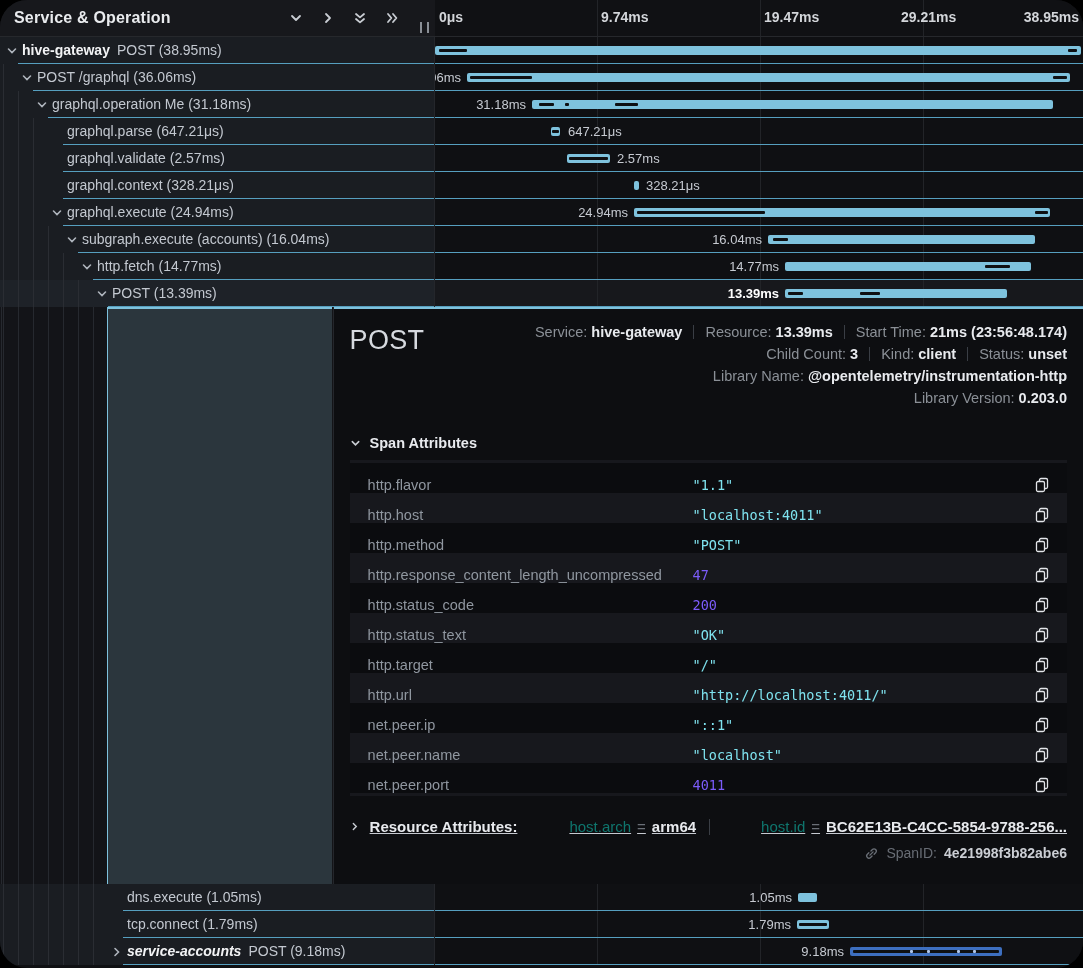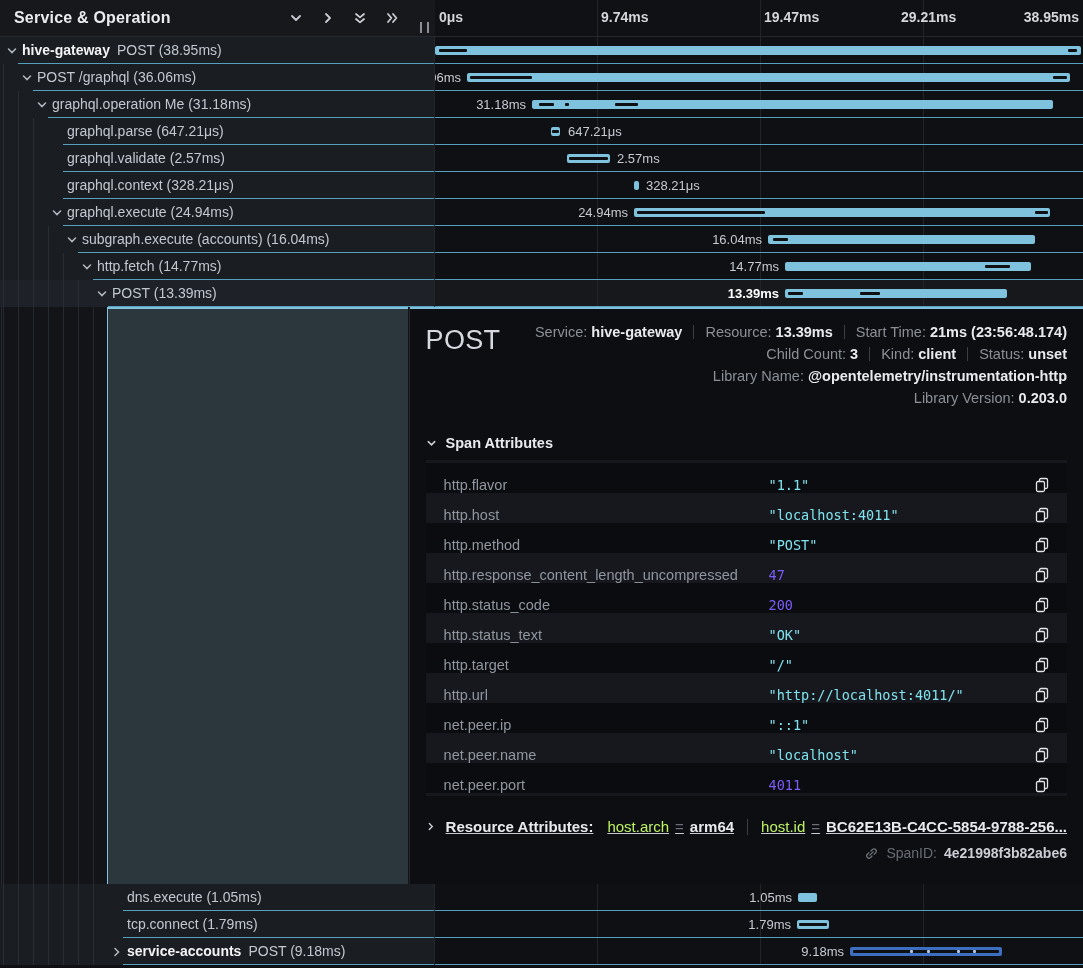--- a/index.html
+++ b/index.html
@@ -1,20 +1,20 @@
 <!DOCTYPE html>
 <html><head>
 <meta charset="utf-8">
 <style>
   * { margin:0; padding:0; box-sizing:border-box; }
   html,body { background:#000; }
   .app {
     position:relative; width:1083px; height:968px; overflow:hidden;
     background:#0F1013; font-family:"Liberation Sans", sans-serif;
-    color:#C6CAD1; font-size:14px;
+    color:#C6CAD1; font-size:14px;border-radius:27px;
   }
   
   .hdr { display:flex; height:37px; }
   .hdr-name {
     width:435px; background:#17181C; border-bottom:1px solid #26282C;
     display:flex; align-items:center; padding:0 10px 0 14px; position:relative;
   }
   .hdr-title { font-size:16px; font-weight:700; color:#E9EBEE; letter-spacing:.2px; }
   .hdr-icons { margin-left:auto; display:flex; gap:18px; align-items:center; padding-right:26px; }
   .hicon { display:inline-flex; cursor:pointer; }
@@ -33,21 +33,21 @@
     width:435px; background:#1A1D22; position:relative; border-right:1px solid #24262B;
     background-image:repeating-linear-gradient(90deg,#2A2D33 0 1px,transparent 1px 15px);
     background-position:3px 0; background-repeat:no-repeat; background-size:0 100%;
     cursor:pointer;
   }
   .cell-name::after { content:""; position:absolute; left:var(--inset,0); right:0; bottom:0;
     height:1px; background:#569FBF; }
   .chev { position:absolute; top:8px; display:inline-flex; cursor:pointer; }
   .op { position:absolute; top:5px; white-space:nowrap; color:#C3C8D0; font-size:14px; }
   .svc { font-weight:700; color:#F2F3F5; margin-right:7px; }
-  .svc.it { }
+  .svc.it { font-style:italic; }
   .cell-bar {
     flex:1; position:relative; overflow:hidden; background:#0F1013;
     border-bottom:1px solid #569FBF; cursor:pointer;
     background-image:linear-gradient(#222428,#222428),linear-gradient(#222428,#222428),linear-gradient(#222428,#222428);
     background-size:1px 100%; background-repeat:no-repeat;
     background-position:162px 0,325px 0,488px 0;
   }
   .row.sel .cell-name { background-color:#1E2228; }
   .row.sel .cell-bar { background-color:#17181C; }
   .row.sel .blabel { color:#FFFFFF; font-weight:700; }
@@ -77,21 +77,21 @@
   .attr-row { display:flex; align-items:flex-end; height:30px; padding:0 18px; }
   .attr-row:nth-child(odd) { background:#0B0C0F; }
   .akey { flex:0 0 325px; color:#9097A0; font-size:14.5px; white-space:nowrap; }
   .aval { flex:1; font-family:"DejaVu Sans Mono", monospace; font-size:13.5px; white-space:nowrap; }
   .aval.string { color:#7FE3EF; }
   .aval.number { color:#7C5CFA; }
   .copy { display:inline-flex; cursor:pointer; margin-left:8px; }
   .resource-row { margin-top:22px; display:flex; align-items:center; font-size:15px;
     white-space:nowrap; cursor:pointer;text-decoration:underline; }
   .resource-row .rtitle { font-weight:700; color:#E8EAEE; margin:0 14px 0 10px; }
-  .resource-row .rkey { color:#bef264; }
+  .resource-row .rkey { color:#0f766e;margin-left:38px; }
   .resource-row .req { color:#6A6F77; margin:0 6px; }
   .resource-row b { color:#E8EAEE; font-weight:700; }
   .rdiv { display:inline-block; width:1px; height:16px; background:#3A3E45; margin:0 13px; vertical-align:-3px; }
   .spanid-row { margin-top:10px; display:flex; justify-content:flex-end; align-items:center;
     gap:7px; font-size:14px; color:#686D75; }
   .spanid-row b { color:#CBCED4; font-weight:700; }
   svg { display:block; }
 </style>
 </head>
 <body>

